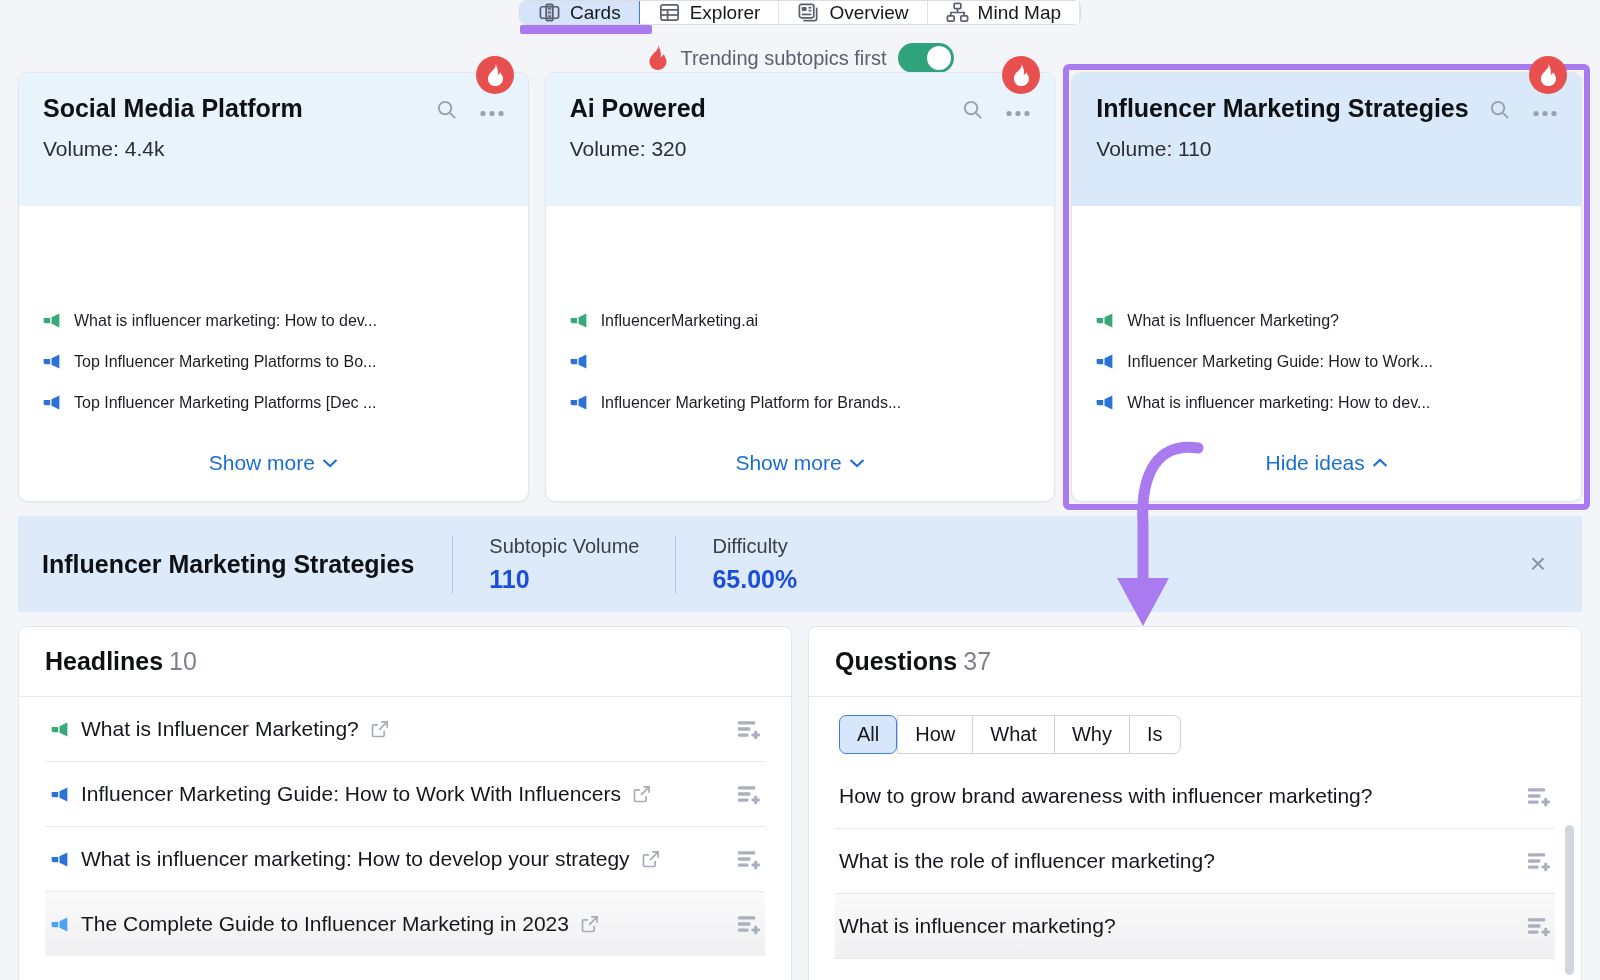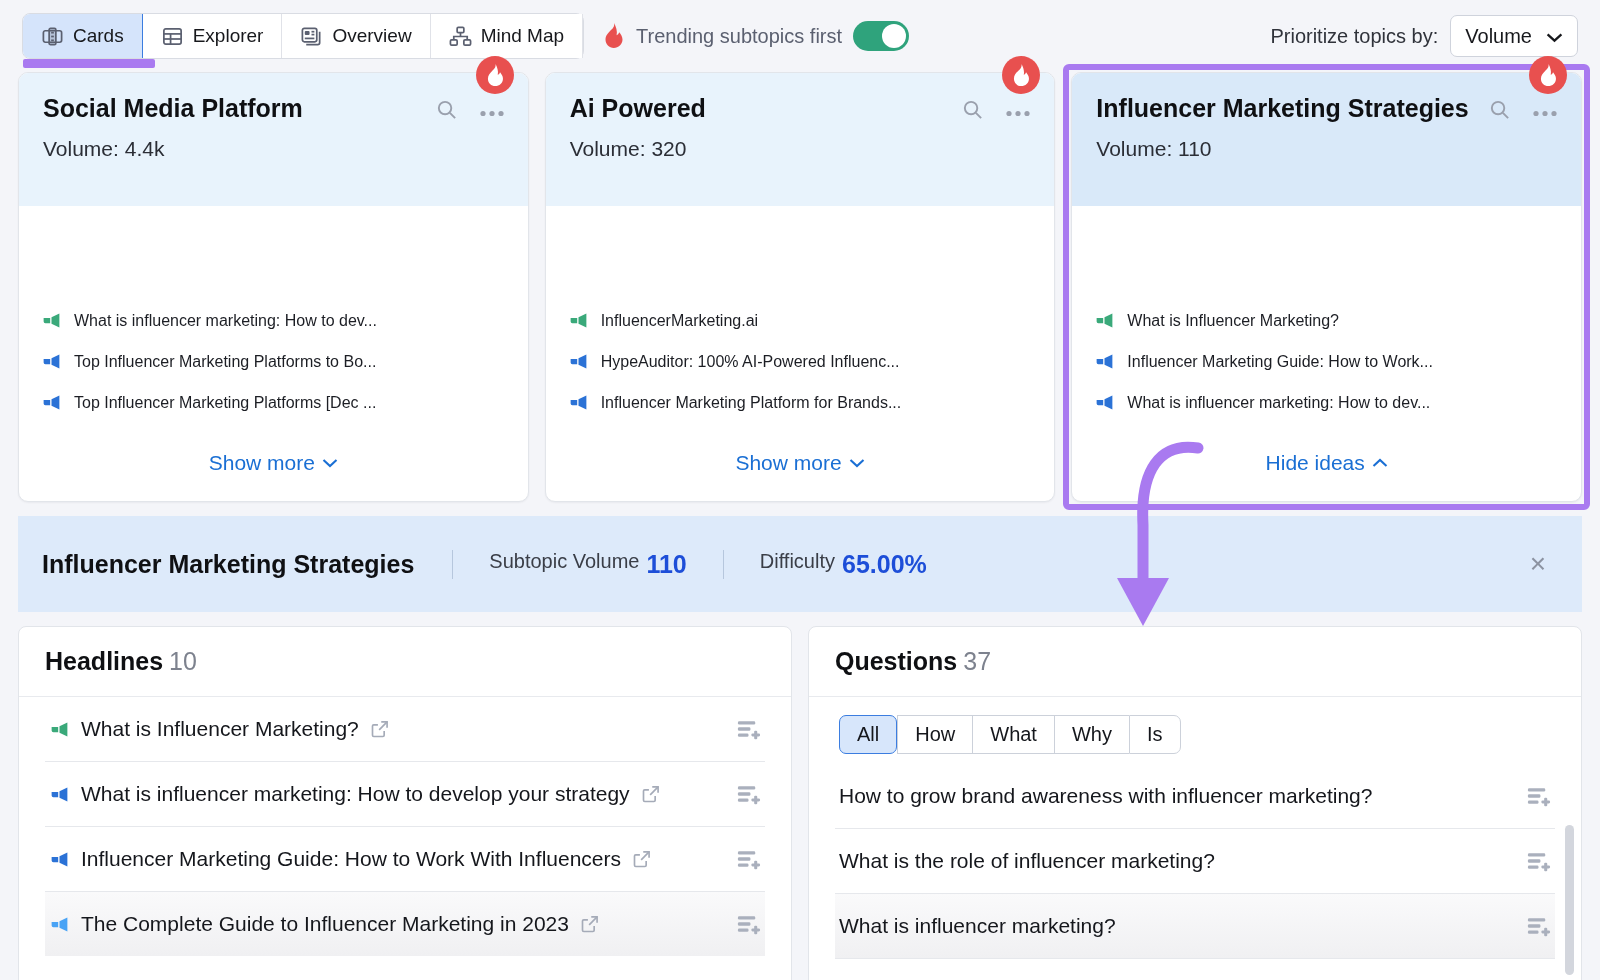--- a/index.html
+++ b/index.html
@@ -7,21 +7,21 @@
     width: 1600px; height: 980px;
     font-family: "Liberation Sans", sans-serif;
     background: #f4f5f9;
     overflow: hidden;
   }
   .app { position: relative; width: 1600px; height: 980px; }
 
   
   .topbar {
     height: 72px; display: flex; align-items: center;
-    padding: 0 22px; gap: 18px;
+    padding: 0 22px; gap: 18px; flex-direction: column;
   }
   .tabgroup {
     display: flex; align-items: stretch;
     background: #ffffff;
     border: 1px solid #d9dce3;
     border-radius: 8px;
     height: 46px; overflow: visible;
     position: relative;
   }
   .tab {
@@ -130,21 +130,21 @@
     display: flex; align-items: center;
     padding: 0 24px; gap: 0;
     position: relative;
   }
   .m-name {
     font-size: 25px; font-weight: bold; color: #0f1013;
     padding-right: 38px;
   }
   .m-cell {
     padding: 0 36px; border-left: 1px solid #b6c7dd;
-    display: flex; flex-direction: row; gap: 7px;
+    display: flex; flex-direction: column; gap: 7px;
   }
   .m-label { font-size: 20px; color: #3a3e47; }
   .m-val { font-size: 25px; font-weight: bold; color: #1d4ed8; }
   .m-close {
     margin-left: auto; color: #8c93a1; font-size: 28px;
     cursor: pointer; padding-right: 12px; line-height: 1;
   }
 
   
   .panels { display: flex; gap: 16px; padding: 14px 18px 0 18px; height: 372px; }
@@ -390,21 +390,20 @@
               </svg>
           </span>
           <span class="txt">InfluencerMarketing.ai</span>
         </div>
         <div class="idea">
           <span class="mega">
             <svg width="21" height="21" viewBox="0 0 24 24" fill="#2b72d6">
                 <path d="M21 4v16l-9-4.2V8.2L21 4zM3 9h7.5v6H5a2 2 0 0 1-2-2V9z"></path>
               </svg>
           </span>
-          <span class="txt">HypeAuditor: 100% AI-Powered Influenc...</span>
         </div>
         <div class="idea">
           <span class="mega">
             <svg width="21" height="21" viewBox="0 0 24 24" fill="#2b72d6">
                 <path d="M21 4v16l-9-4.2V8.2L21 4zM3 9h7.5v6H5a2 2 0 0 1-2-2V9z"></path>
               </svg>
           </span>
           <span class="txt">Influencer Marketing Platform for Brands...</span>
         </div>
       </div>
@@ -528,21 +527,21 @@
             </svg>
           </span>
         </div>
 
         <div class="row">
           <span class="mega">
             <svg width="21" height="21" viewBox="0 0 24 24" fill="#2b72d6">
                 <path d="M21 4v16l-9-4.2V8.2L21 4zM3 9h7.5v6H5a2 2 0 0 1-2-2V9z"></path>
               </svg>
           </span>
-          <span class="txt">What is influencer marketing: How to develop your strategy</span>
+          <span class="txt">Influencer Marketing Guide: How to Work With Influencers</span>
           <span class="ext">
             <svg width="20" height="20" viewBox="0 0 24 24" fill="none" stroke="#a5abb8" stroke-width="2">
               <path d="M13.5 3.5H20.5V10.5"></path>
                 <path d="M20.5 3.5L11 13"></path>
               <path d="M17 14.5v5a1.5 1.5 0 0 1-1.5 1.5h-11A1.5 1.5 0 0 1 3 19.5v-11A1.5 1.5 0 0 1 4.5 7h5"></path>
             </svg>
           </span>
           <span class="addlist">
             <svg width="25" height="22" viewBox="0 0 26 22" fill="#aab0bd">
               <rect x="2" y="3" width="18" height="3.4" rx="1.3"></rect>
@@ -553,21 +552,21 @@
             </svg>
           </span>
         </div>
 
         <div class="row">
           <span class="mega">
             <svg width="21" height="21" viewBox="0 0 24 24" fill="#2b72d6">
                 <path d="M21 4v16l-9-4.2V8.2L21 4zM3 9h7.5v6H5a2 2 0 0 1-2-2V9z"></path>
               </svg>
           </span>
-          <span class="txt">Influencer Marketing Guide: How to Work With Influencers</span>
+          <span class="txt">What is influencer marketing: How to develop your strategy</span>
           <span class="ext">
             <svg width="20" height="20" viewBox="0 0 24 24" fill="none" stroke="#a5abb8" stroke-width="2">
               <path d="M13.5 3.5H20.5V10.5"></path>
                 <path d="M20.5 3.5L11 13"></path>
               <path d="M17 14.5v5a1.5 1.5 0 0 1-1.5 1.5h-11A1.5 1.5 0 0 1 3 19.5v-11A1.5 1.5 0 0 1 4.5 7h5"></path>
             </svg>
           </span>
           <span class="addlist">
             <svg width="25" height="22" viewBox="0 0 26 22" fill="#aab0bd">
               <rect x="2" y="3" width="18" height="3.4" rx="1.3"></rect>

